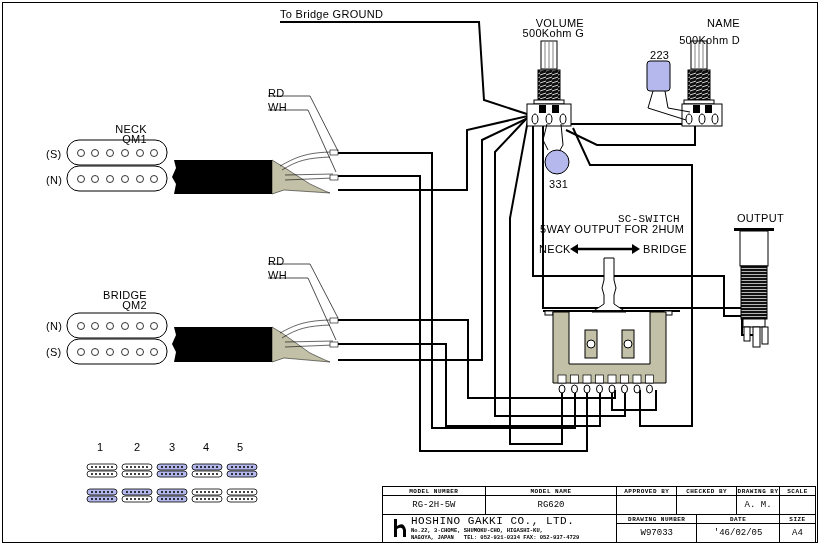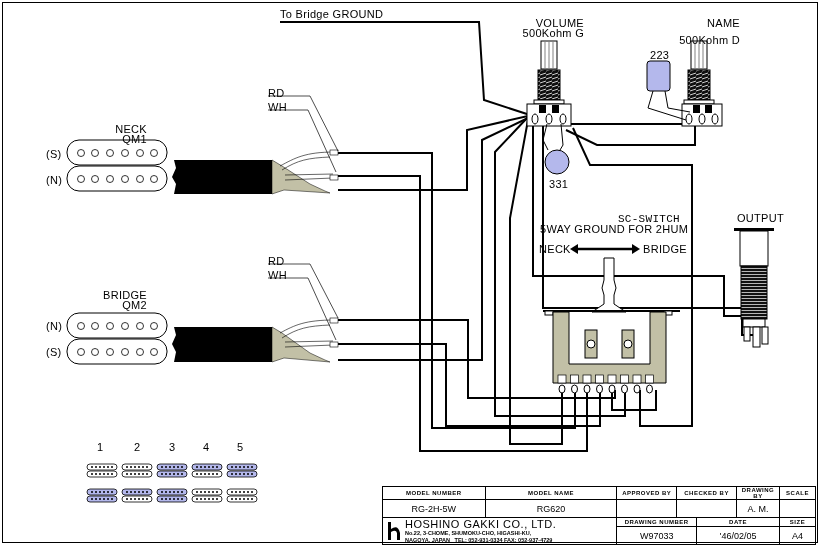--- a/index.html
+++ b/index.html
@@ -1,21 +1,21 @@
 <!DOCTYPE html>
 <html><head>
 <meta charset="utf-8">
 <style>
   html,body{margin:0;padding:0;background:#fff;}
   body{width:822px;height:546px;position:relative;overflow:hidden;font-family:"Liberation Sans",sans-serif;}
   #frame{position:absolute;left:2px;top:2px;width:814px;height:539px;border:1px solid #000;}
   svg{position:absolute;left:0;top:0;}
   .lbl{position:absolute;font-size:11px;color:#000;white-space:nowrap;line-height:10px;letter-spacing:0.3px;}
   .c{text-align:right;}
-  #tb{position:absolute;left:382px;top:486px;width:434px;height:57px;border-collapse:collapse;font-size:8px;}
+  #tb{position:absolute;left:382px;top:486px;width:434px;height:57px;border-collapse:collapse;font-size:8px;font-family:Liberation Mono, monospace;}
   #tb td{border:1px solid #000;padding:0;text-align:center;vertical-align:middle;}
   #tb .h{font-size:6px;font-weight:bold;height:8px;letter-spacing:0.5px;}
   #tb .v{font-size:9px;height:17px;}
   .co-name{font-size:11px;letter-spacing:0.5px;}
   .co-addr{font-size:5.5px;font-weight:bold;line-height:7px;}
 </style>
 </head>
 <body>
 
 <div id="frame"></div>
@@ -345,21 +345,21 @@
 
 <div class="lbl" style="left:280px;top:9px;">To Bridge GROUND</div>
 <div class="lbl c" style="left:514px;top:18px;width:70px;">VOLUME</div>
 <div class="lbl c" style="left:514px;top:28px;width:70px;">500Kohm G</div>
 <div class="lbl c" style="left:670px;top:18px;width:70px;">NAME</div>
 <div class="lbl c" style="left:670px;top:35px;width:70px;">500Kohm D</div>
 <div class="lbl" style="left:650px;top:50px;">223</div>
 <div class="lbl" style="left:549px;top:179px;">331</div>
 <div class="lbl" style="left:737px;top:213px;">OUTPUT</div>
 <div class="lbl c" style="left:540px;top:214px;width:140px;font-family:Liberation Mono, monospace;">SC-SWITCH</div>
-<div class="lbl c" style="left:540px;top:224px;width:140px;">5WAY GROUND FOR 2HUM</div>
+<div class="lbl c" style="left:540px;top:224px;width:140px;">5WAY OUTPUT FOR 2HUM</div>
 <div class="lbl" style="left:539px;top:244px;">NECK</div>
 <div class="lbl" style="left:643px;top:244px;">BRIDGE</div>
 
 <div class="lbl c" style="left:87px;top:124px;width:60px;">NECK</div>
 <div class="lbl c" style="left:87px;top:134px;width:60px;">QM1</div>
 <div class="lbl" style="left:46px;top:149px;">(S)</div>
 <div class="lbl" style="left:46px;top:175px;">(N)</div>
 <div class="lbl" style="left:268px;top:88px;">RD</div>
 <div class="lbl" style="left:268px;top:102px;">WH</div>
 
@@ -397,21 +397,21 @@
   </tr>
   <tr>
     <td class="v">RG-2H-5W</td>
     <td class="v">RG620</td>
     <td class="v"></td>
     <td class="v" colspan="2"></td>
     <td class="v">A. M.</td>
     <td class="v"></td>
   </tr>
   <tr>
-    <td colspan="2" rowspan="2" style="text-align:left;padding-left:4px;">
+    <td colspan="2" rowspan="2" style="text-align:left;padding-left:10px;">
       <div style="display:flex;align-items:center;gap:4px;">
         <svg width="14" height="20" style="position:static">
           <rect x="1" y="1" width="3" height="18" fill="#000"></rect>
           <path d="M4,8 Q11,3 13,12 L13,19 L10,19 L10,12 Q9,8 4,11 Z" fill="#000"></path>
         </svg>
         <div>
           <div class="co-name">HOSHINO GAKKI CO., LTD.</div>
           <div class="co-addr">No.22, 3-CHOME, SHUMOKU-CHO, HIGASHI-KU,</div>
           <div class="co-addr"><span>NAGOYA, JAPAN</span>&nbsp;&nbsp;&nbsp;<span>TEL: 052-931-0334  FAX: 052-937-4729</span></div>
         </div>

